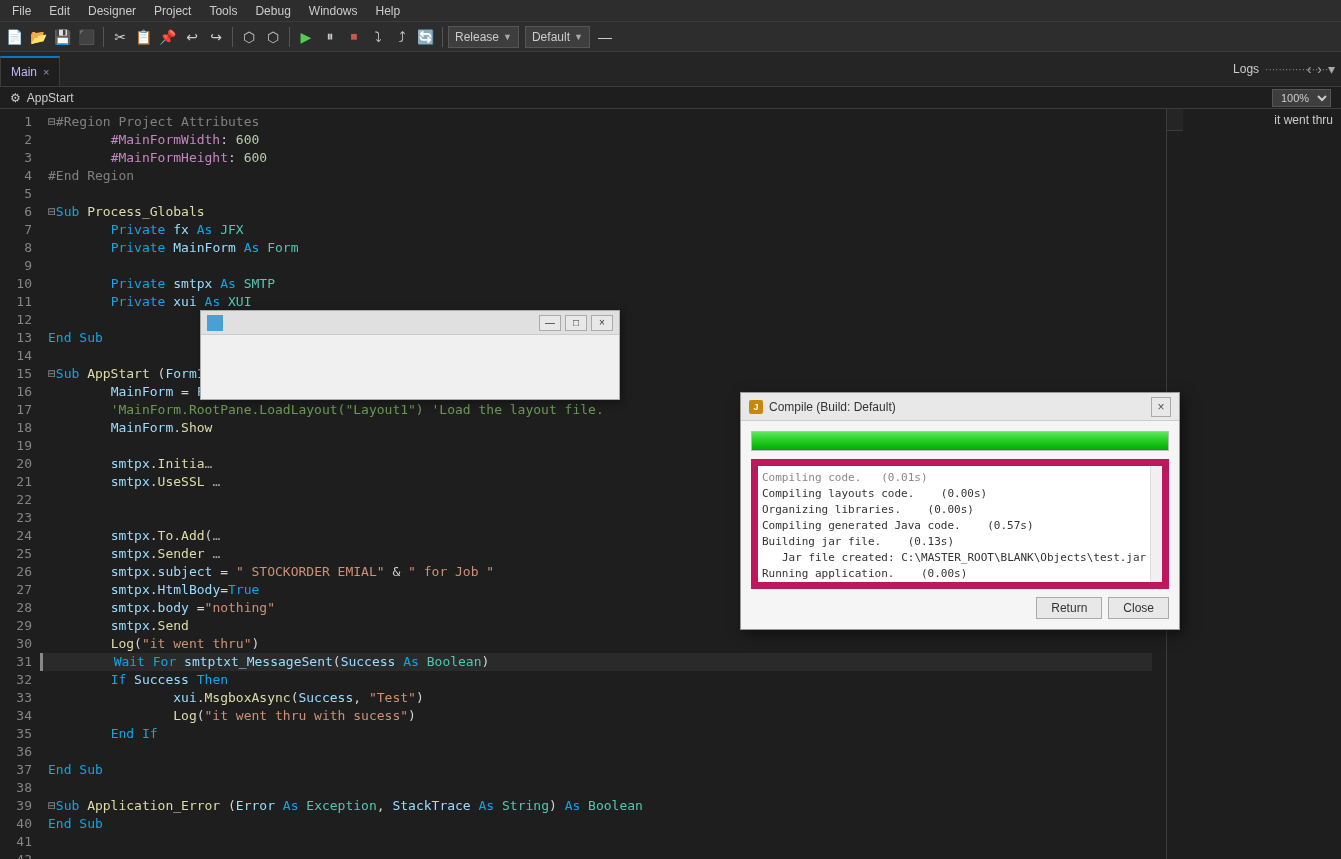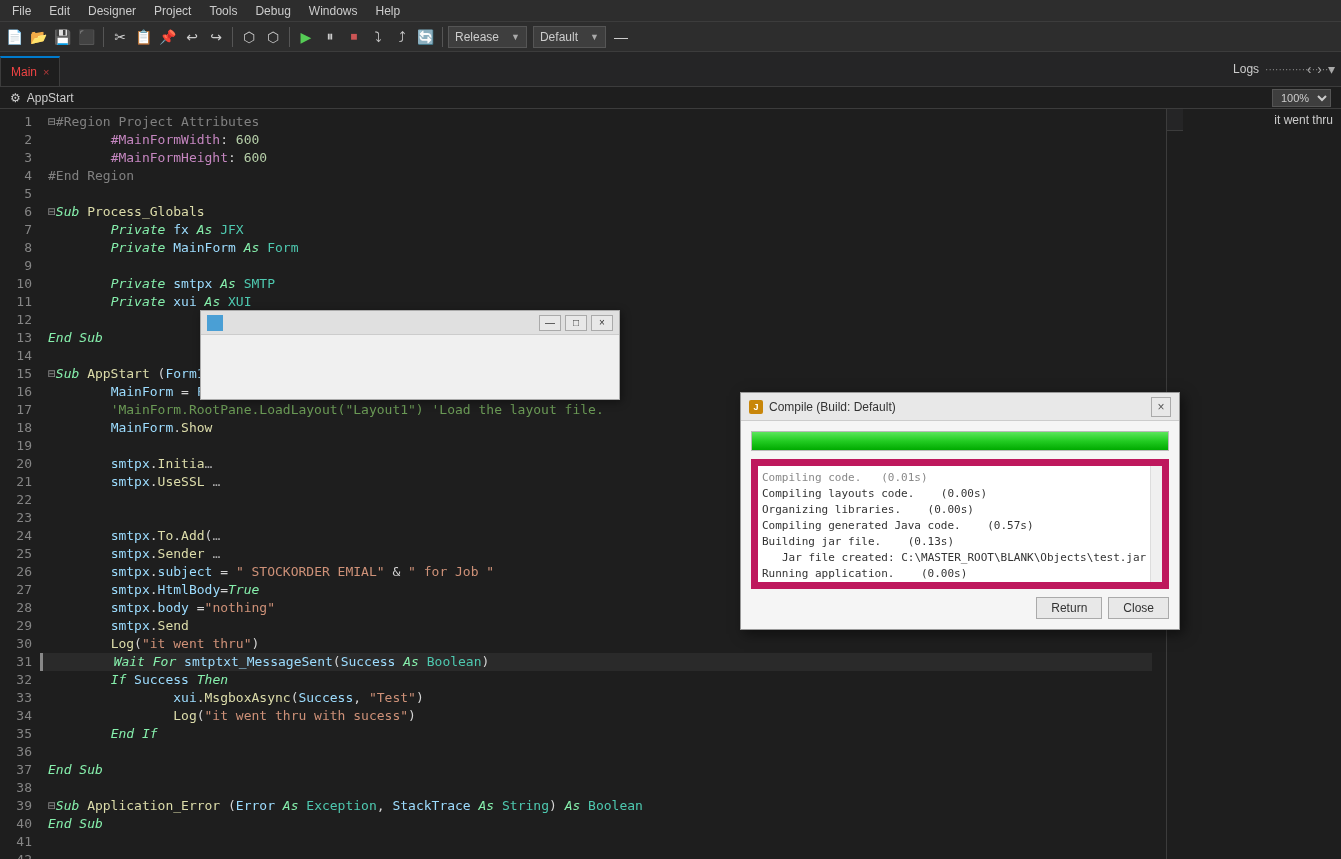--- a/index.html
+++ b/index.html
@@ -43,21 +43,21 @@
     .toolbar-separator { width: 1px; height: 20px; background: #555; margin: 0 3px; }
     .toolbar-dropdown {
       display: flex; align-items: center;
       background: #3e3e3e;
       border: 1px solid #555;
       height: 22px;
       padding: 0 6px;
       cursor: pointer;
       color: #cccccc;
       font-size: 12px;
-      gap: 12px;
+      gap: 4px;
     }
     .toolbar-dropdown-arrow { font-size: 9px; color: #aaa; }
 
     
     .tab-bar {
       background: #252526;
       height: 35px;
       display: flex;
       align-items: flex-end;
       border-bottom: 1px solid #3c3c3c;
@@ -71,21 +71,21 @@
       border: 1px solid #3c3c3c;
       border-bottom: none;
       background: #1e1e1e;
       color: #ccc;
       gap: 6px;
       font-size: 12px;
     }
     .tab.active {
       background: #1e1e1e;
       border-top: 2px solid #007acc;
-      color: #ef4444;
+      color: #c4b5fd;
     }
     .tab-close { font-size: 11px; cursor: pointer; opacity: 0.7; }
     .tab-nav-arrows {
       position: absolute; right: 0; top: 0; bottom: 0;
       display: flex; align-items: center;
       padding: 0 4px; gap: 2px;
     }
     .tab-nav-btn { cursor: pointer; color: #aaa; font-size: 14px; padding: 2px; }
 
     
@@ -147,21 +147,21 @@
       line-height: 18px;
       overflow: hidden;
     }
     .code-line {
       white-space: pre;
       padding-left: 8px;
       height: 18px;
     }
 
     
-    .kw { color: #86efac; font-style: italic; }
+    .kw { color: #0ea5e9; }
     .str { color: #ce9178; }
     .comment { color: #6a9955; }
     .region { color: #808080; }
     .ident { color: #9cdcfe; }
     .number { color: #b5cea8; }
     .type-name { color: #4ec9b0; }
     .plain { color: #d4d4d4; }
     .method { color: #dcdcaa; }
     .collapse { color: #858585; cursor: pointer; }
 

